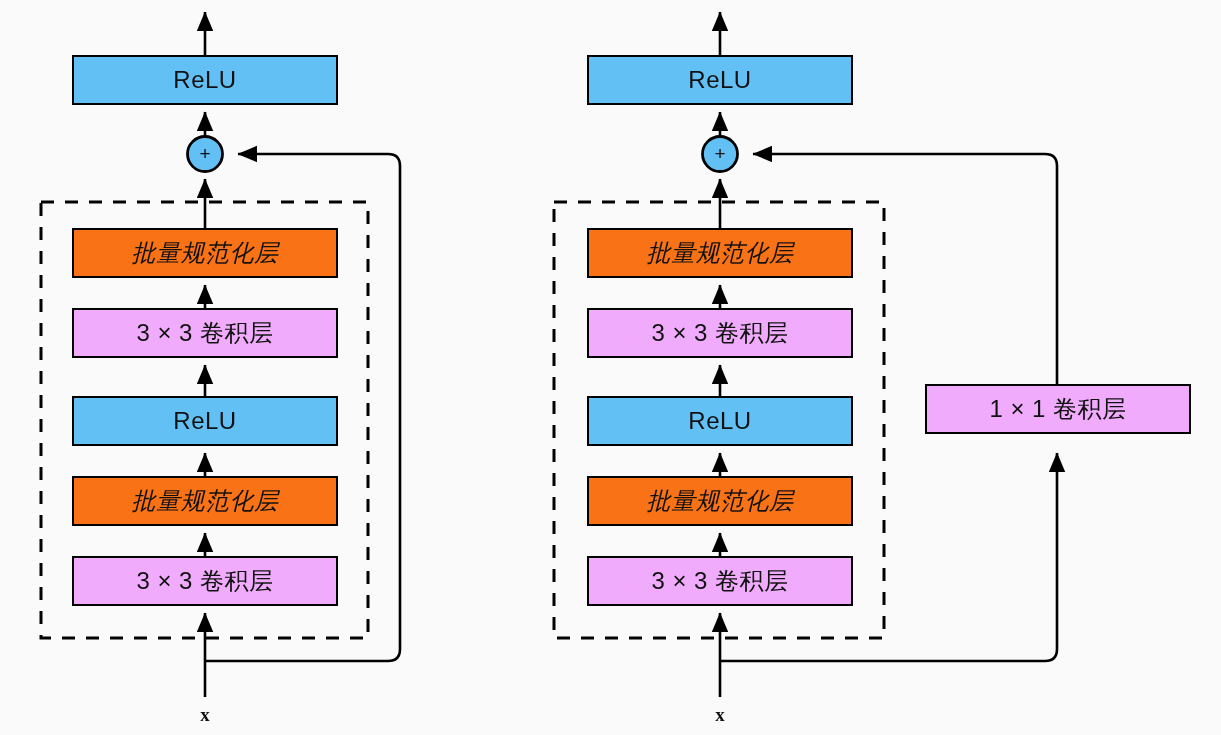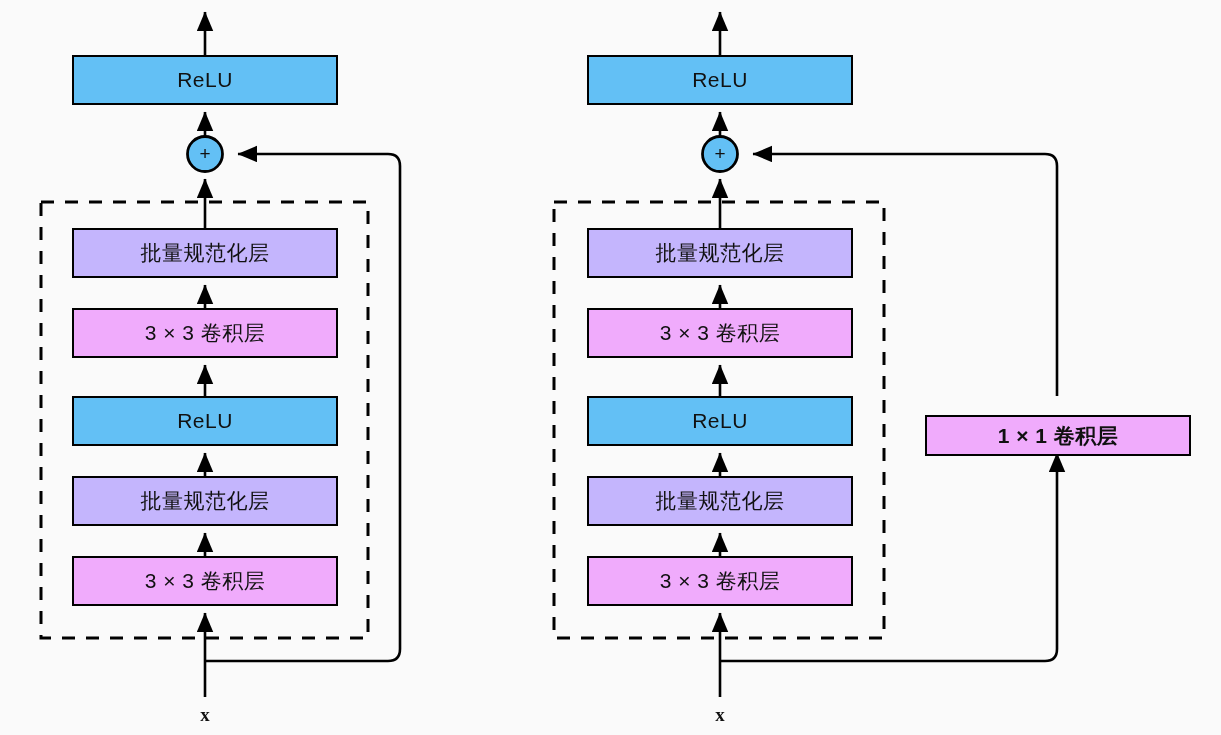--- a/index.html
+++ b/index.html
@@ -22,29 +22,29 @@
     width: 1221px;
     height: 735px;
   }
   .node-box {
     position: absolute;
     box-sizing: border-box;
     border: 2.5px solid #000000;
     display: flex;
     align-items: center;
     justify-content: center;
-    font-size: 21px;
+    font-size: 24px;
     color: #111111;
     letter-spacing: 0.5px;
     white-space: nowrap;
     font-family: "Liberation Sans", "DejaVu Sans", sans-serif;
   }
   .fill-relu   { background: #63c0f5; }
   .fill-conv   { background: #f0abfc; }
-  .fill-plain  { background: #c4b5fd; }
+  .fill-plain  { background: #f97316; font-style: italic; }
   .x-label {
     position: absolute;
     font-family: "Liberation Serif", "DejaVu Serif", serif;
     font-weight: bold;
     font-size: 19px;
     color: #111111;
     transform: translate(-50%, -50%);
   }
 </style>
 </head>
@@ -166,20 +166,20 @@
   <div class="node-box fill-plain" style="left:587px; top:228px; width:266px; height:50px;">批量规范化层</div>
 
   <div class="node-box fill-conv" style="left:587px; top:308px; width:266px; height:50px;">3 × 3 卷积层</div>
 
   <div class="node-box fill-relu" style="left:587px; top:396px; width:266px; height:50px;">ReLU</div>
 
   <div class="node-box fill-plain" style="left:587px; top:476px; width:266px; height:50px;">批量规范化层</div>
 
   <div class="node-box fill-conv" style="left:587px; top:556px; width:266px; height:50px;">3 × 3 卷积层</div>
 
-  <div class="node-box fill-conv" style="left:925px; top:415px; width:266px; height:41px;font-weight:bold;">1 × 1 卷积层</div>
+  <div class="node-box fill-conv" style="left:925px; top:384px; width:266px; height:50px;">1 × 1 卷积层</div>
 
   <div class="x-label" style="left:720px; top:715px;">x</div>
 
   <div style="position:absolute; left:720px; top:154px; transform:translate(-50%,-50%);
               font-size:19px; color:#111111; font-family:'Liberation Sans','DejaVu Sans',sans-serif;">+</div>
 
 </div>
 
 </body></html>

